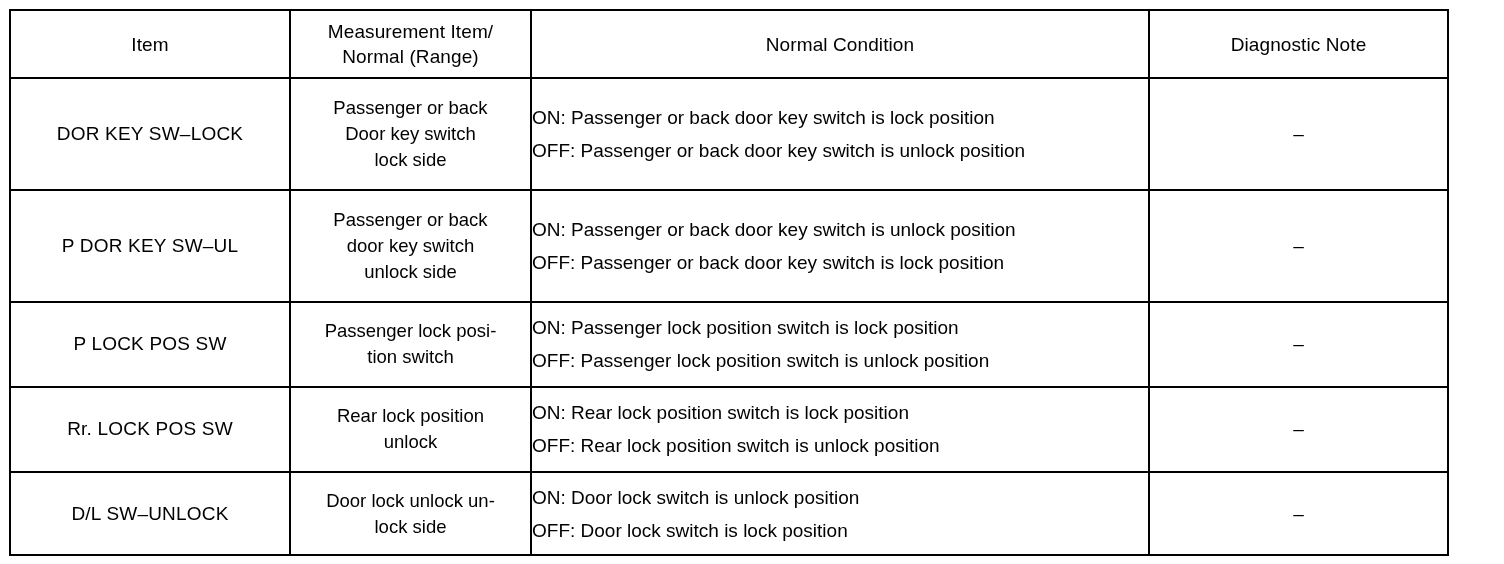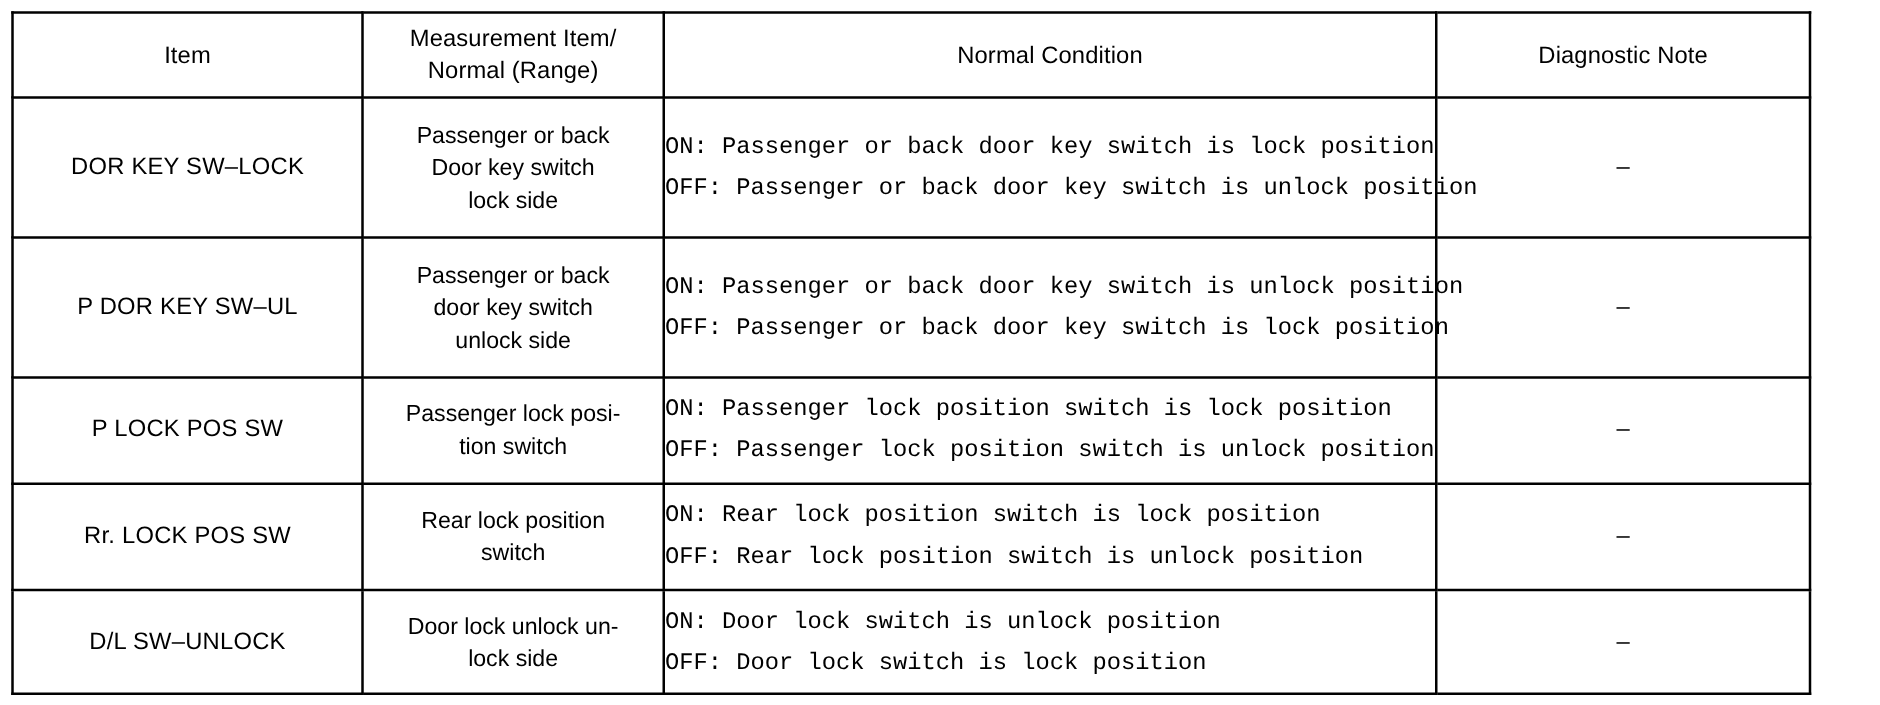--- a/index.html
+++ b/index.html
@@ -67,21 +67,20 @@
     line-height: 26px;
     padding: 0 8px;
   }
   .cell-meas .ln { display: block; }
 
   .cell-normal {
     text-align: left;
     font-size: 19px;
     line-height: 33px;
     padding: 0 10px 0 11px;
-    font-family: Liberation Mono, monospace;
   }
   .cell-normal .ln { display: block; white-space: nowrap; }
 
   .cell-diag {
     text-align: center;
     font-size: 19px;
   }
 
   
   tr.r1 td { height: 95px; }
@@ -173,21 +172,21 @@
           <span>–</span>
         </td>
       </tr>
 
       <tr class="r4">
         <td class="cell-item">
           <span>Rr. LOCK POS SW</span>
         </td>
         <td class="cell-meas">
           <span class="ln">Rear lock position</span>
-          <span class="ln">switch</span>
+          <span class="ln">unlock</span>
         </td>
         <td class="cell-normal">
           <span class="ln">ON: Rear lock position switch is lock position</span>
           <span class="ln">OFF: Rear lock position switch is unlock position</span>
         </td>
         <td class="cell-diag">
           <span>–</span>
         </td>
       </tr>
 

